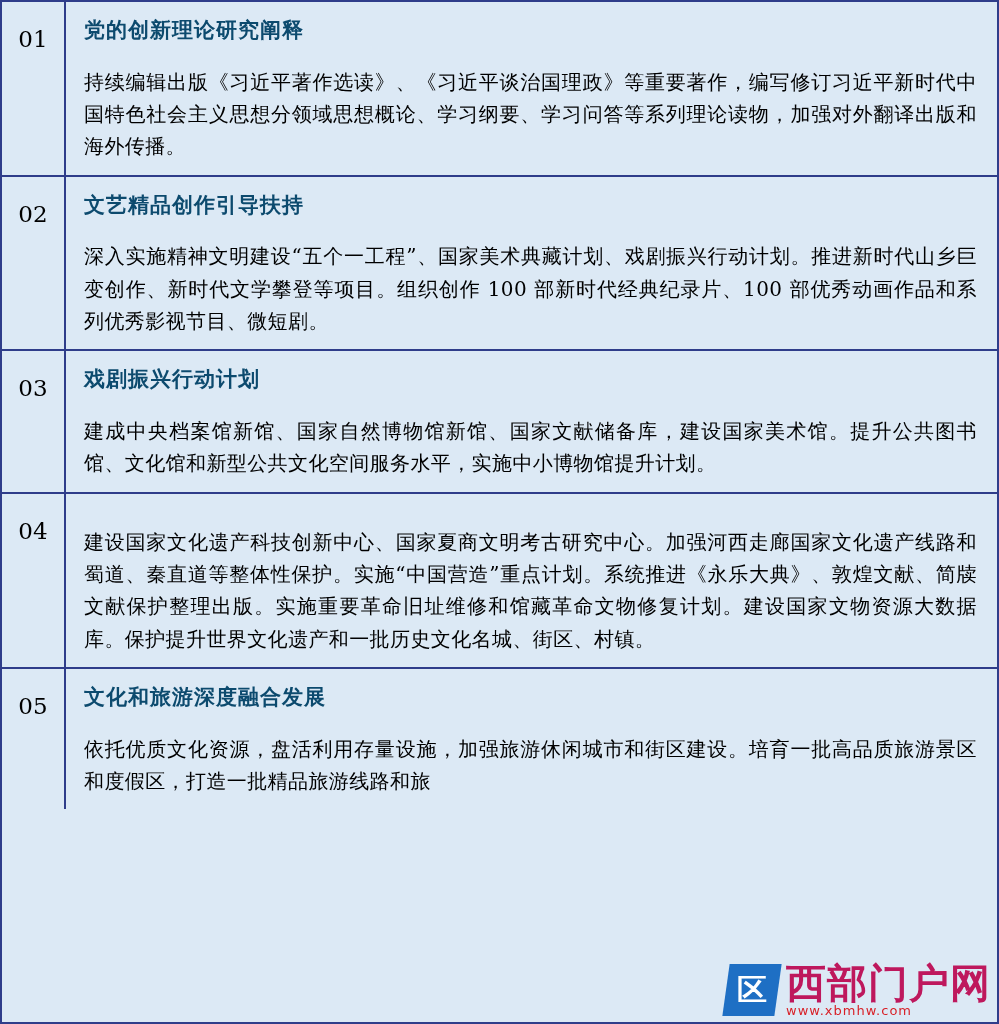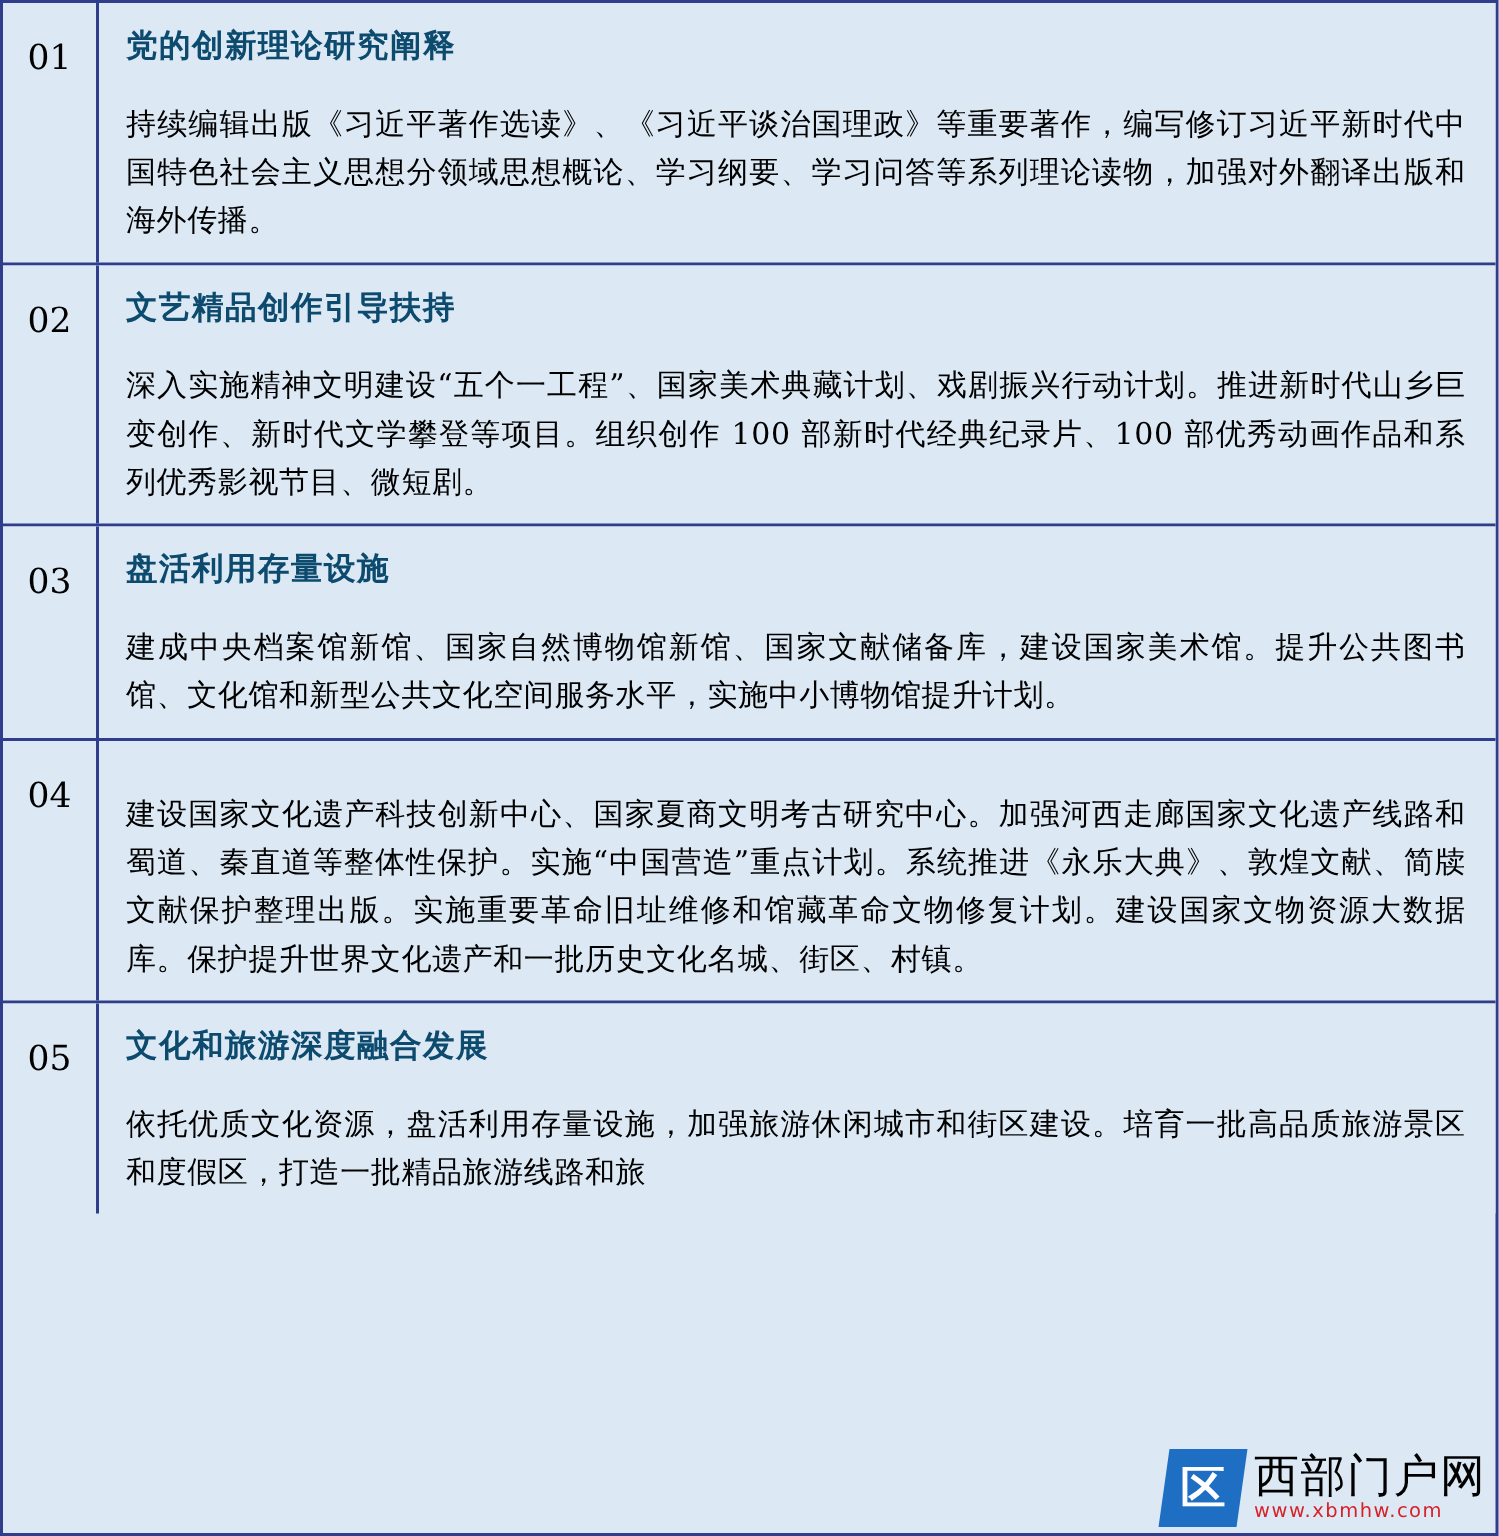--- a/index.html
+++ b/index.html
@@ -106,23 +106,23 @@
     font-weight: bold;
     font-family: "DejaVu Sans", "Liberation Sans", sans-serif;
     transform: skewX(8deg);
   }
   .wm-texts {
     display: flex;
     flex-direction: column;
     line-height: 1.05;
   }
   .wm-main {
-    font-size: 30px;
-    font-weight: normal;
-    color: #000000;
+    font-size: 40px;
+    font-weight: bold;
+    color: #be185d;
     font-family: "DejaVu Sans", "Liberation Sans", sans-serif;
     letter-spacing: 1px;
   }
   .wm-sub {
     font-size: 13px;
     color: #d81f26;
     font-family: "DejaVu Sans", "Liberation Sans", sans-serif;
     letter-spacing: 1px;
   }
 </style>
@@ -146,21 +146,21 @@
       <div class="num-cell">02</div>
       <div class="content-cell">
         <div class="item-head">文艺精品创作引导扶持</div>
         <div class="item-body">深入实施精神文明建设“五个一工程”、国家美术典藏计划、戏剧振兴行动计划。推进新时代山乡巨变创作、新时代文学攀登等项目。组织创作 100 部新时代经典纪录片、100 部优秀动画作品和系列优秀影视节目、微短剧。</div>
       </div>
     </div>
 
     <div class="row">
       <div class="num-cell">03</div>
       <div class="content-cell">
-        <div class="item-head">盘活利用存量设施</div>
+        <div class="item-head">戏剧振兴行动计划</div>
         <div class="item-body">建成中央档案馆新馆、国家自然博物馆新馆、国家文献储备库，建设国家美术馆。提升公共图书馆、文化馆和新型公共文化空间服务水平，实施中小博物馆提升计划。</div>
       </div>
     </div>
 
     <div class="row">
       <div class="num-cell">04</div>
       <div class="content-cell">
         <div class="item-body">建设国家文化遗产科技创新中心、国家夏商文明考古研究中心。加强河西走廊国家文化遗产线路和蜀道、秦直道等整体性保护。实施“中国营造”重点计划。系统推进《永乐大典》、敦煌文献、简牍文献保护整理出版。实施重要革命旧址维修和馆藏革命文物修复计划。建设国家文物资源大数据库。保护提升世界文化遗产和一批历史文化名城、街区、村镇。</div>
       </div>
     </div>

